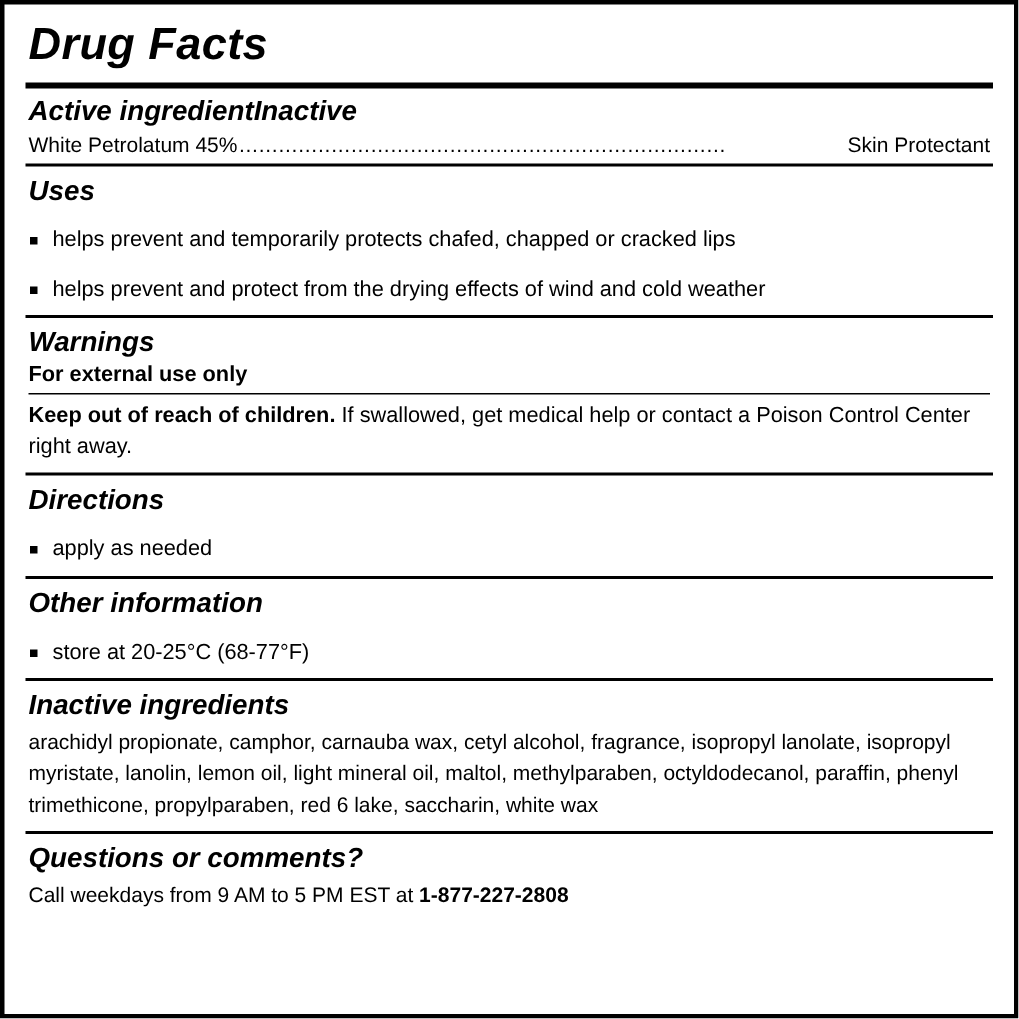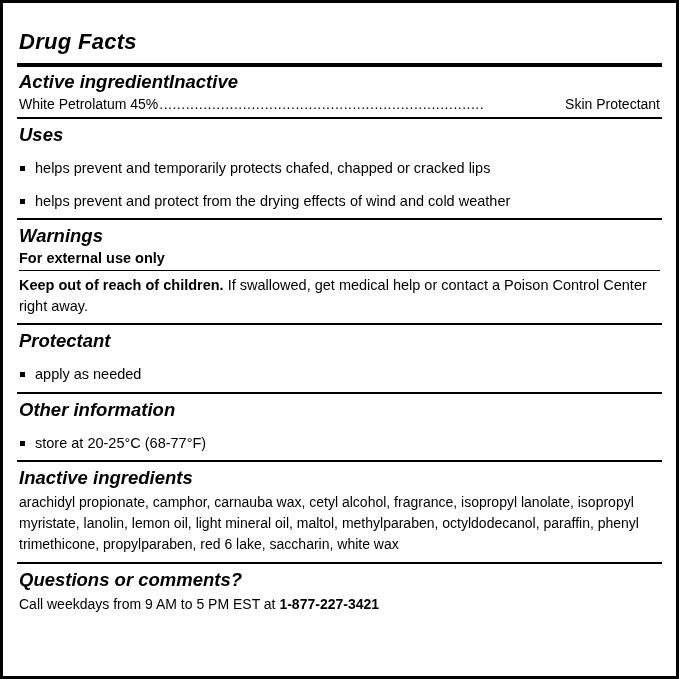--- a/index.html
+++ b/index.html
@@ -17,25 +17,25 @@
   .panel {
     box-sizing: border-box;
     width: 679px;
     height: 679px;
     border: 3px solid #000;
     padding: 10px 14px 6px 14px;
     display: flex;
     flex-direction: column;
   }
   .title {
-    font-size: 22px;
+    font-size: 30px;
     font-weight: bold;
     font-style: italic;
     letter-spacing: 0.3px;
-    margin: 16px 0 8px 2px;
+    margin: 0 0 8px 2px;
   }
   .rule-thick {
     border-top: 4px solid #000;
     margin: 0 0 4px 0;
   }
   .rule-thin {
     border-top: 1px solid #000;
     margin: 4px 0 4px 0;
   }
   .rule-med {
@@ -151,21 +151,21 @@
   <div class="section">
     <div class="sec-head">Warnings</div>
     <div class="bold-line">For external use only</div>
     <div class="rule-thin"></div>
     <div class="para"><b>Keep out of reach of children.</b><span> If swallowed, get medical help or contact a Poison Control Center right away.</span></div>
   </div>
 
   <div class="rule-med"></div>
 
   <div class="section">
-    <div class="sec-head">Protectant</div>
+    <div class="sec-head">Directions</div>
     <ul class="bullets">
       <li>apply as needed</li>
     </ul>
   </div>
 
   <div class="rule-med"></div>
 
   <div class="section">
     <div class="sec-head">Other information</div>
     <ul class="bullets">
@@ -177,16 +177,16 @@
 
   <div class="section">
     <div class="sec-head">Inactive ingredients</div>
     <div class="small-body">arachidyl propionate, camphor, carnauba wax, cetyl alcohol, fragrance, isopropyl lanolate, isopropyl myristate, lanolin, lemon oil, light mineral oil, maltol, methylparaben, octyldodecanol, paraffin, phenyl trimethicone, propylparaben, red 6 lake, saccharin, white wax</div>
   </div>
 
   <div class="rule-med"></div>
 
   <div class="section">
     <div class="sec-head">Questions or comments?</div>
-    <div class="small-body"><span>Call weekdays from 9 AM to 5 PM EST at </span><span class="phone">1-877-227-3421</span></div>
+    <div class="small-body"><span>Call weekdays from 9 AM to 5 PM EST at </span><span class="phone">1-877-227-2808</span></div>
   </div>
 
 </div>
 
 </body></html>

